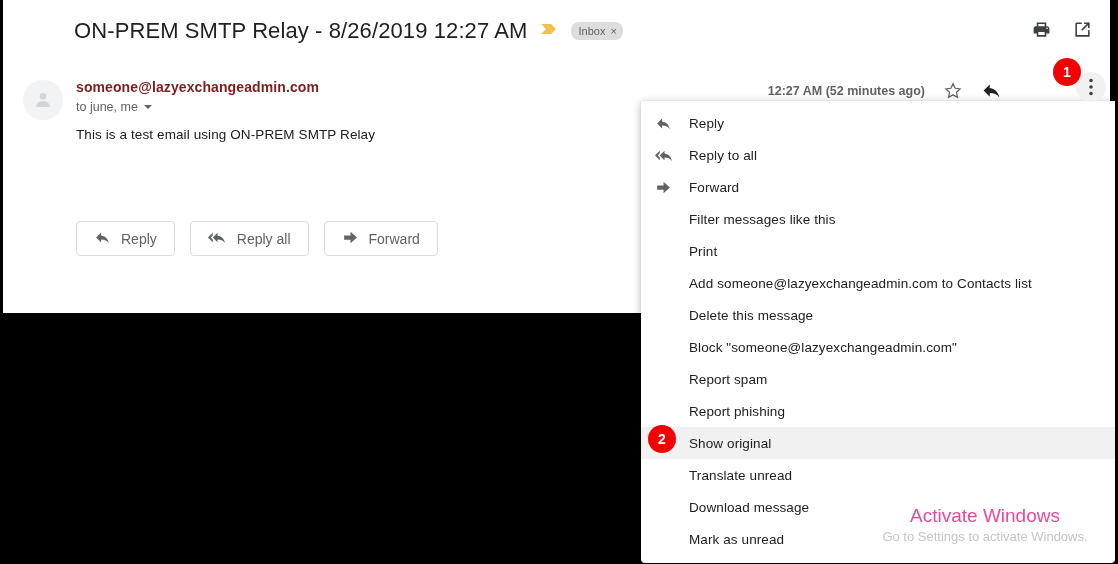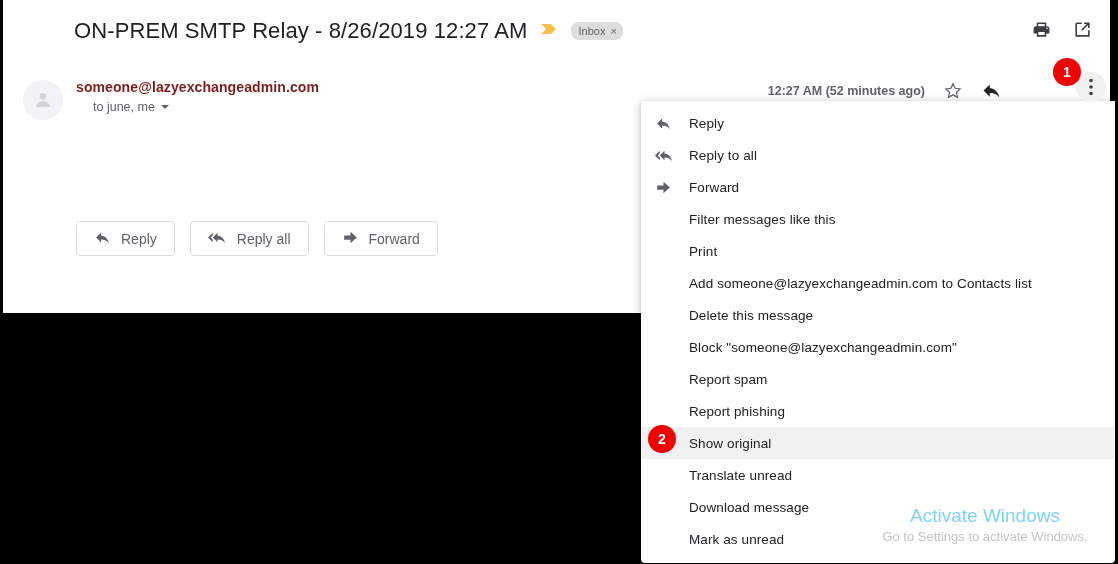--- a/index.html
+++ b/index.html
@@ -53,21 +53,21 @@
     display: flex; align-items: center; justify-content: center;
   }
   .sender-block { position: absolute; left: 73px; top: 79px; }
   .sender-email {
     font-size: 14px; font-weight: bold; color: #7f1d1d;
     letter-spacing: .1px;
   }
   .recipients {
     margin-top: 5px;
     font-size: 12.5px; color: #5f6368;
-    display: flex; align-items: center; gap: 6px; margin-left: 17px;
+    display: flex; align-items: center; gap: 6px;
   }
   .caret-down {
     width: 0; height: 0;
     border-left: 4px solid transparent;
     border-right: 4px solid transparent;
     border-top: 4px solid #5f6368;
     display: inline-block;
   }
   .body-text {
     position: absolute; left: 73px; top: 127px;
@@ -132,21 +132,21 @@
   }
   #badge-1 { left: 1053px; top: 58px; width: 28px; height: 28px; font-size: 14px; z-index: 40; }
   #badge-2 { left: 648px; top: 425px; width: 28px; height: 28px; font-size: 14px; z-index: 40; }
 
   
   .watermark {
     position: absolute; right: 8px; bottom: 18px;
     text-align: center; color: #b6b6b6;
     pointer-events: none; z-index: 30; width: 250px;
   }
-  .wm-title { font-size: 19px; line-height: 24px; color: #7dd3fc; }
+  .wm-title { font-size: 19px; line-height: 24px; color: #ec4899; }
   .wm-sub { font-size: 13px; line-height: 18px; color: #c4c4c4; }
 </style>
 </head>
 <body>
 
 <div id="root">
 
   <div class="email-pane">
 
     <div class="subject-row">
@@ -187,20 +187,21 @@
     </div>
 
     <div class="sender-block">
       <div class="sender-email">someone@lazyexchangeadmin.com</div>
       <div class="recipients">
         <span>to june, me</span>
         <span class="caret-down"></span>
       </div>
     </div>
 
+    <div class="body-text">This is a test email using ON-PREM SMTP Relay</div>
 
     <div class="msg-meta">
       <span class="msg-time">12:27 AM (52 minutes ago)</span>
       <span class="icon-btn">
         <svg width="20" height="20" viewBox="0 0 24 24" fill="none" stroke="#5f6368" stroke-width="1.5">
           <path d="M12 3.3l2.6 5.4 5.9.8-4.3 4.1 1.1 5.9-5.3-2.9-5.3 2.9 1.1-5.9L3.5 9.5l5.9-.8z"></path>
         </svg>
       </span>
       <span class="icon-btn">
         <svg width="21" height="21" viewBox="0 0 24 24" fill="#202124">

